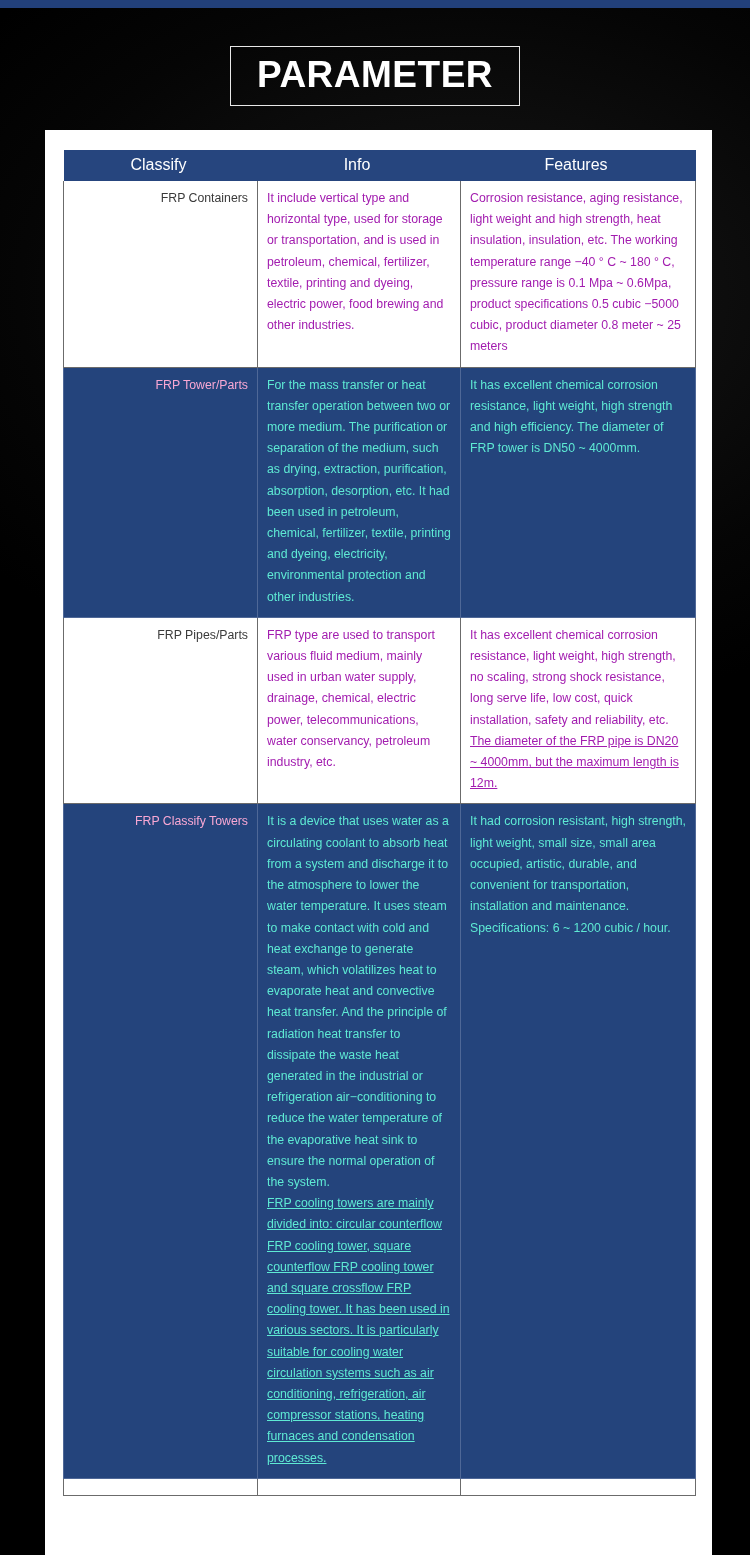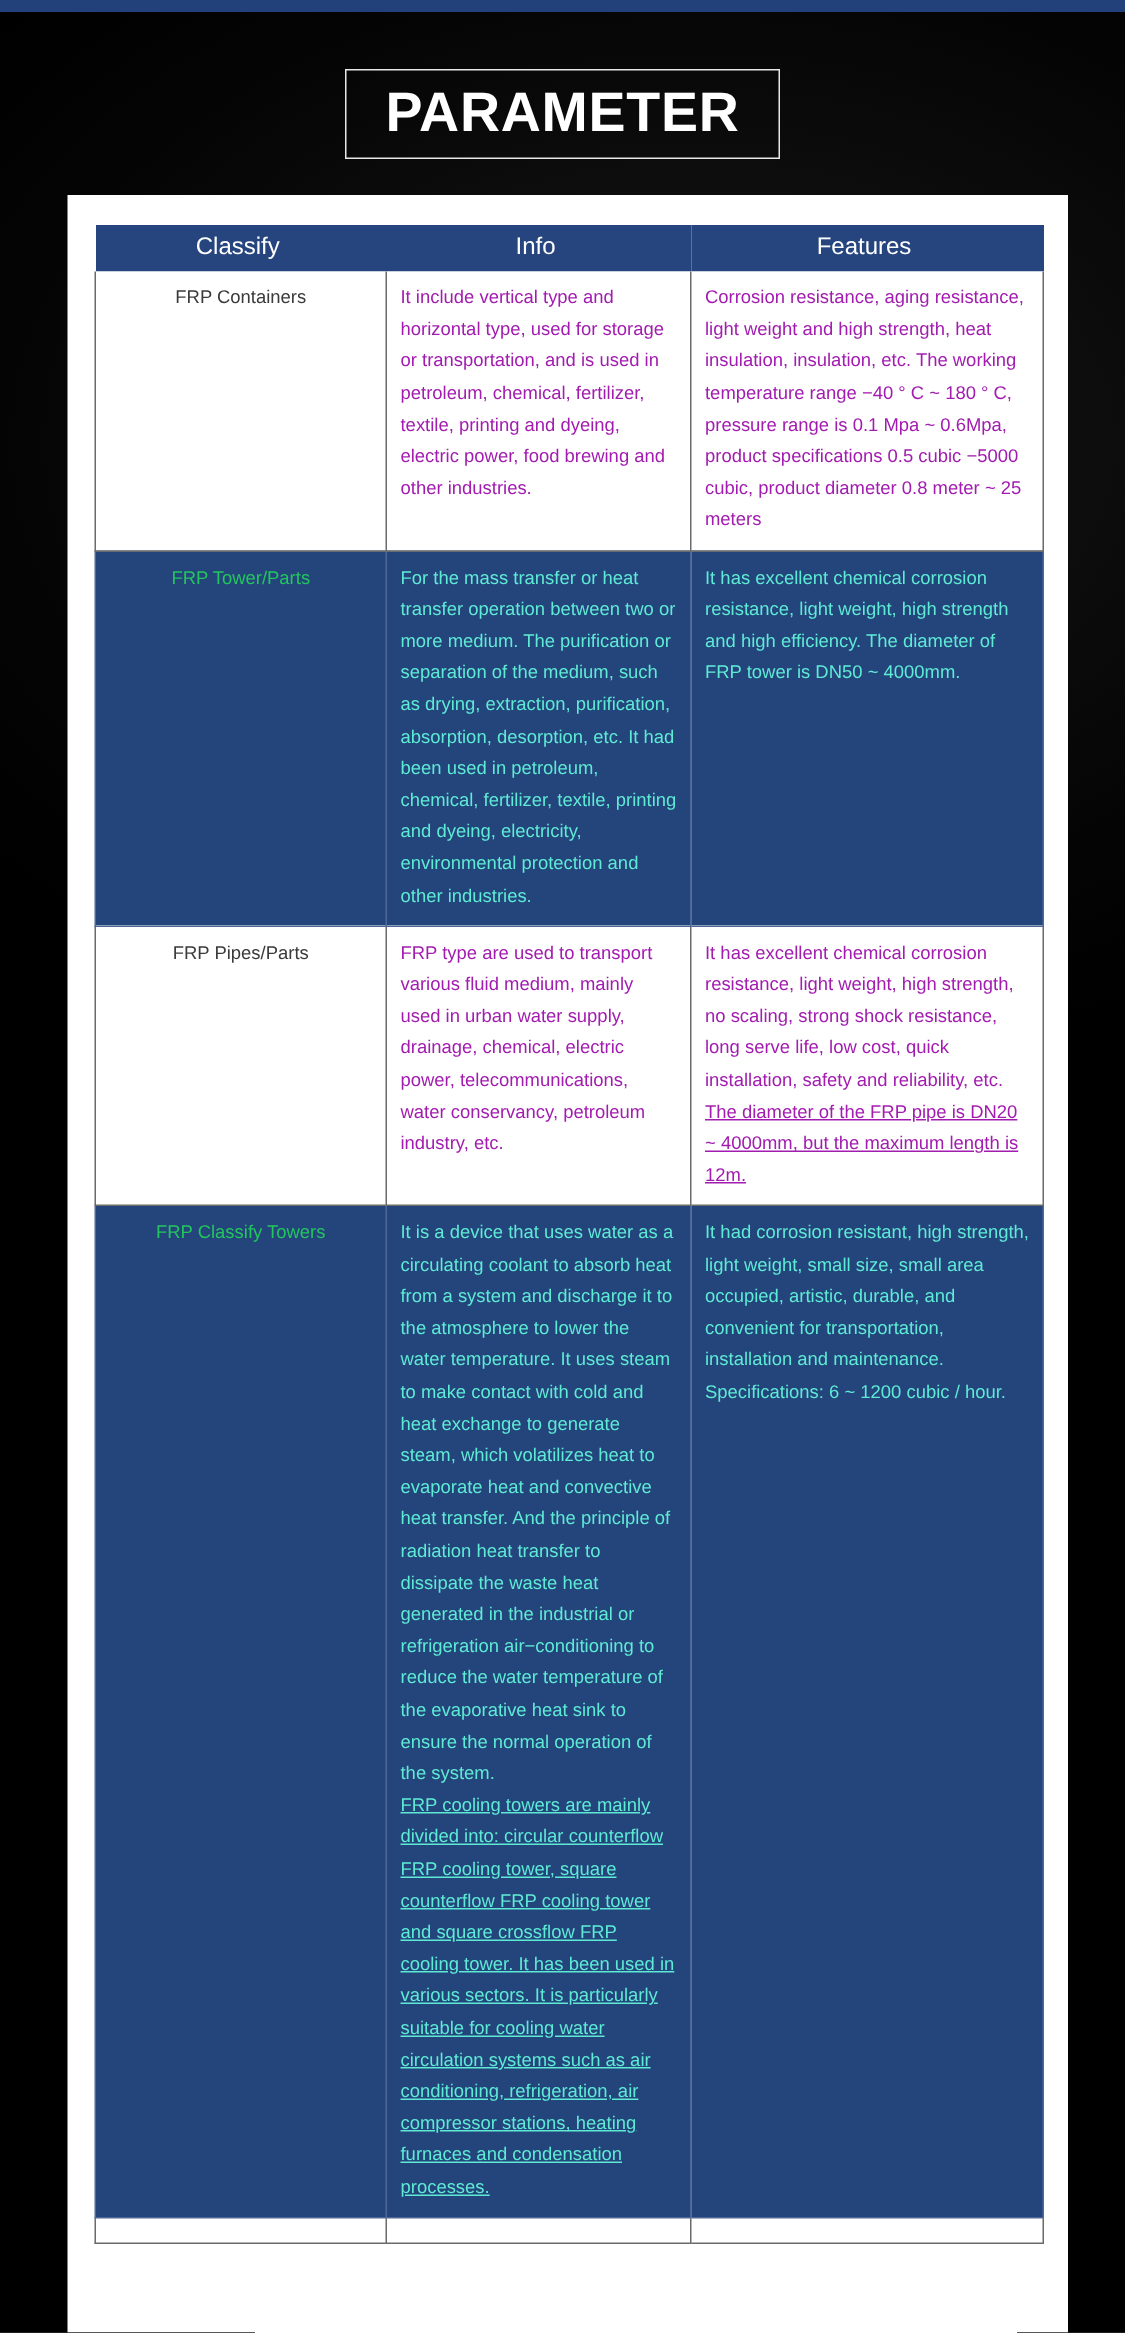--- a/index.html
+++ b/index.html
@@ -78,37 +78,37 @@
     vertical-align:top;
     font-size:12.3px;
     line-height:21.2px;
     padding:7px 9px 9px 9px;
     border-left:1px solid #5a6b85;
     border-right:1px solid #5a6b85;
     border-bottom:1px solid #5a6b85;
   }
   td.classify {
     vertical-align:middle;
-    text-align:center;
+    text-align:right;
     font-size:14.5px;
     line-height:20px;
     padding-left:4px; padding-right:4px;
   }
   tr.row-light td {
     background:#ffffff;
     color:#a21caf;
     border-color:#6b6b6b;
   }
   tr.row-light td.classify { color:#3a3a3a; }
   tr.row-dark td {
     background:#24447c;
     color:#5eead4;
     border-color:#4f6897;
   }
-  tr.row-dark td.classify { color:#22c55e; }
+  tr.row-dark td.classify { color:#f9a8d4; }
 
   .cell-p { margin:0; }
   .cell-p + .cell-p { margin-top:0px;text-decoration:underline; }
 </style>
 </head>
 <body>
 
 <div id="page">
 
   <div class="top-strip"></div>

